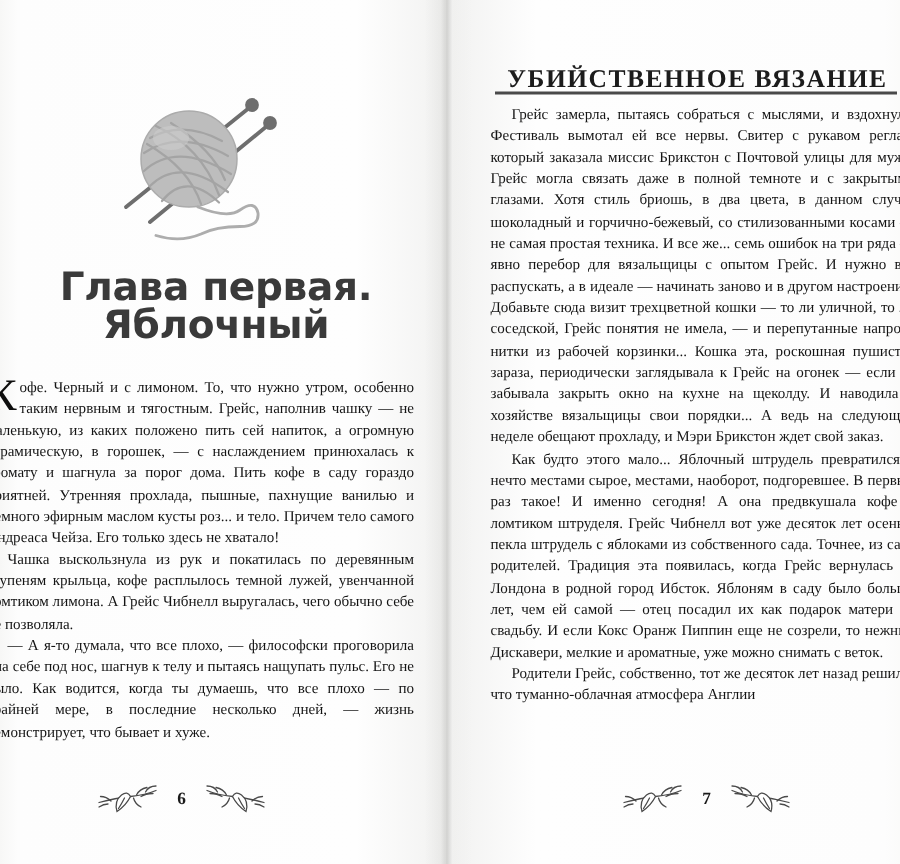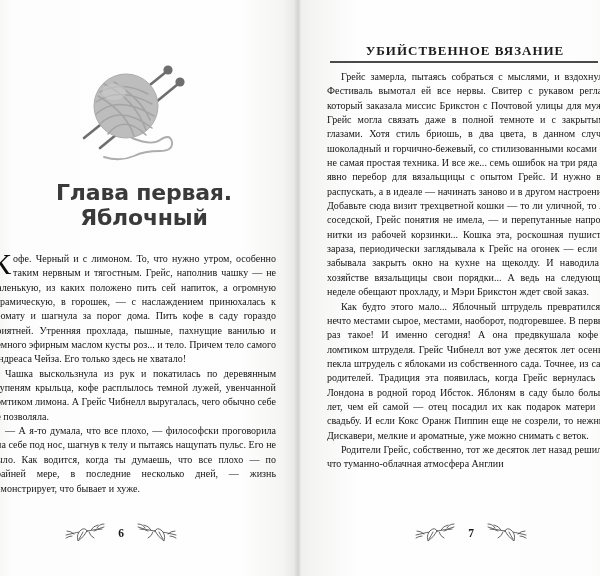--- a/index.html
+++ b/index.html
@@ -60,37 +60,37 @@
 
   
   #chapter-title {
     position: absolute;
     left: 8px;
     top: 180px;
     width: 272px;
     text-align: center;
     font-family: "DejaVu Sans", "Liberation Sans", sans-serif;
     font-weight: bold;
-    font-size: 22px;
+    font-size: 26px;
     line-height: 25px;
     color: #3a3a3a;
     letter-spacing: -0.2px;
   }
   #chapter-title .t-line { display: block; }
 
   
   #running-head {
     position: absolute;
     left: 330px;
     top: 43px;
     width: 270px;
     text-align: center;
     font-family: "Liberation Serif", "DejaVu Serif", serif;
     font-weight: bold;
-    font-size: 13px;
+    font-size: 17px;
     letter-spacing: 1.0px;
     color: #1c1c1c;
   }
   #running-head-rule {
     position: absolute;
     left: 330px;
     top: 61px;
     width: 268px;
     height: 1.6px;
     background: #4a4a4a;

